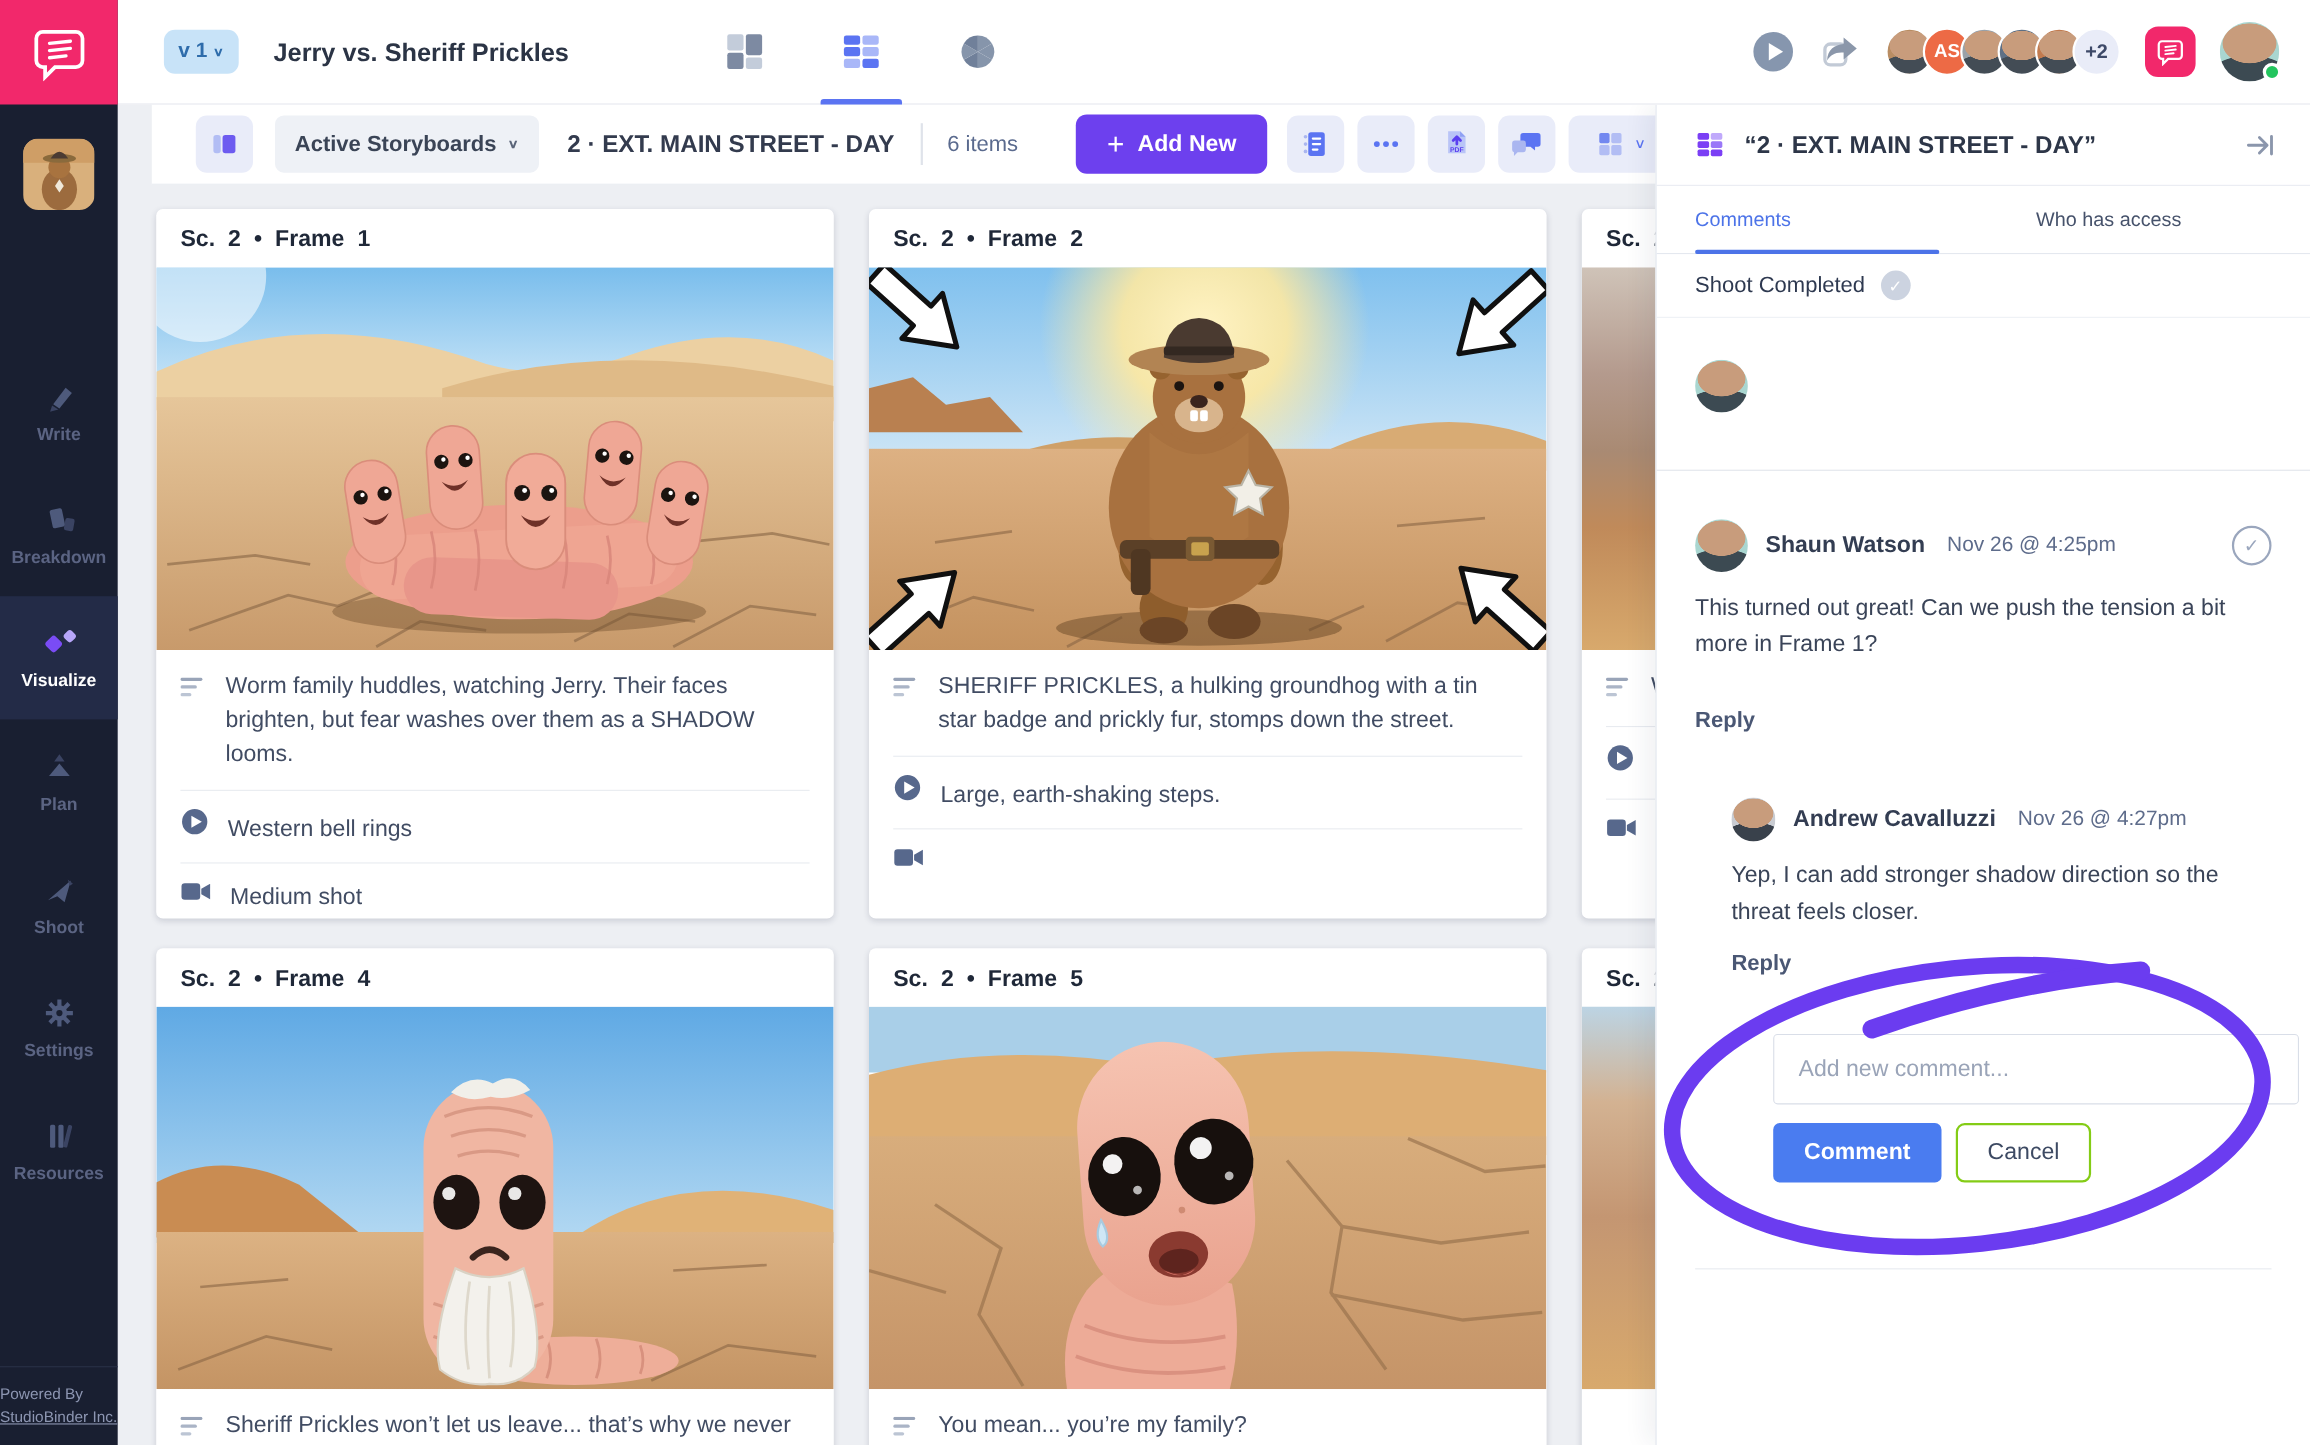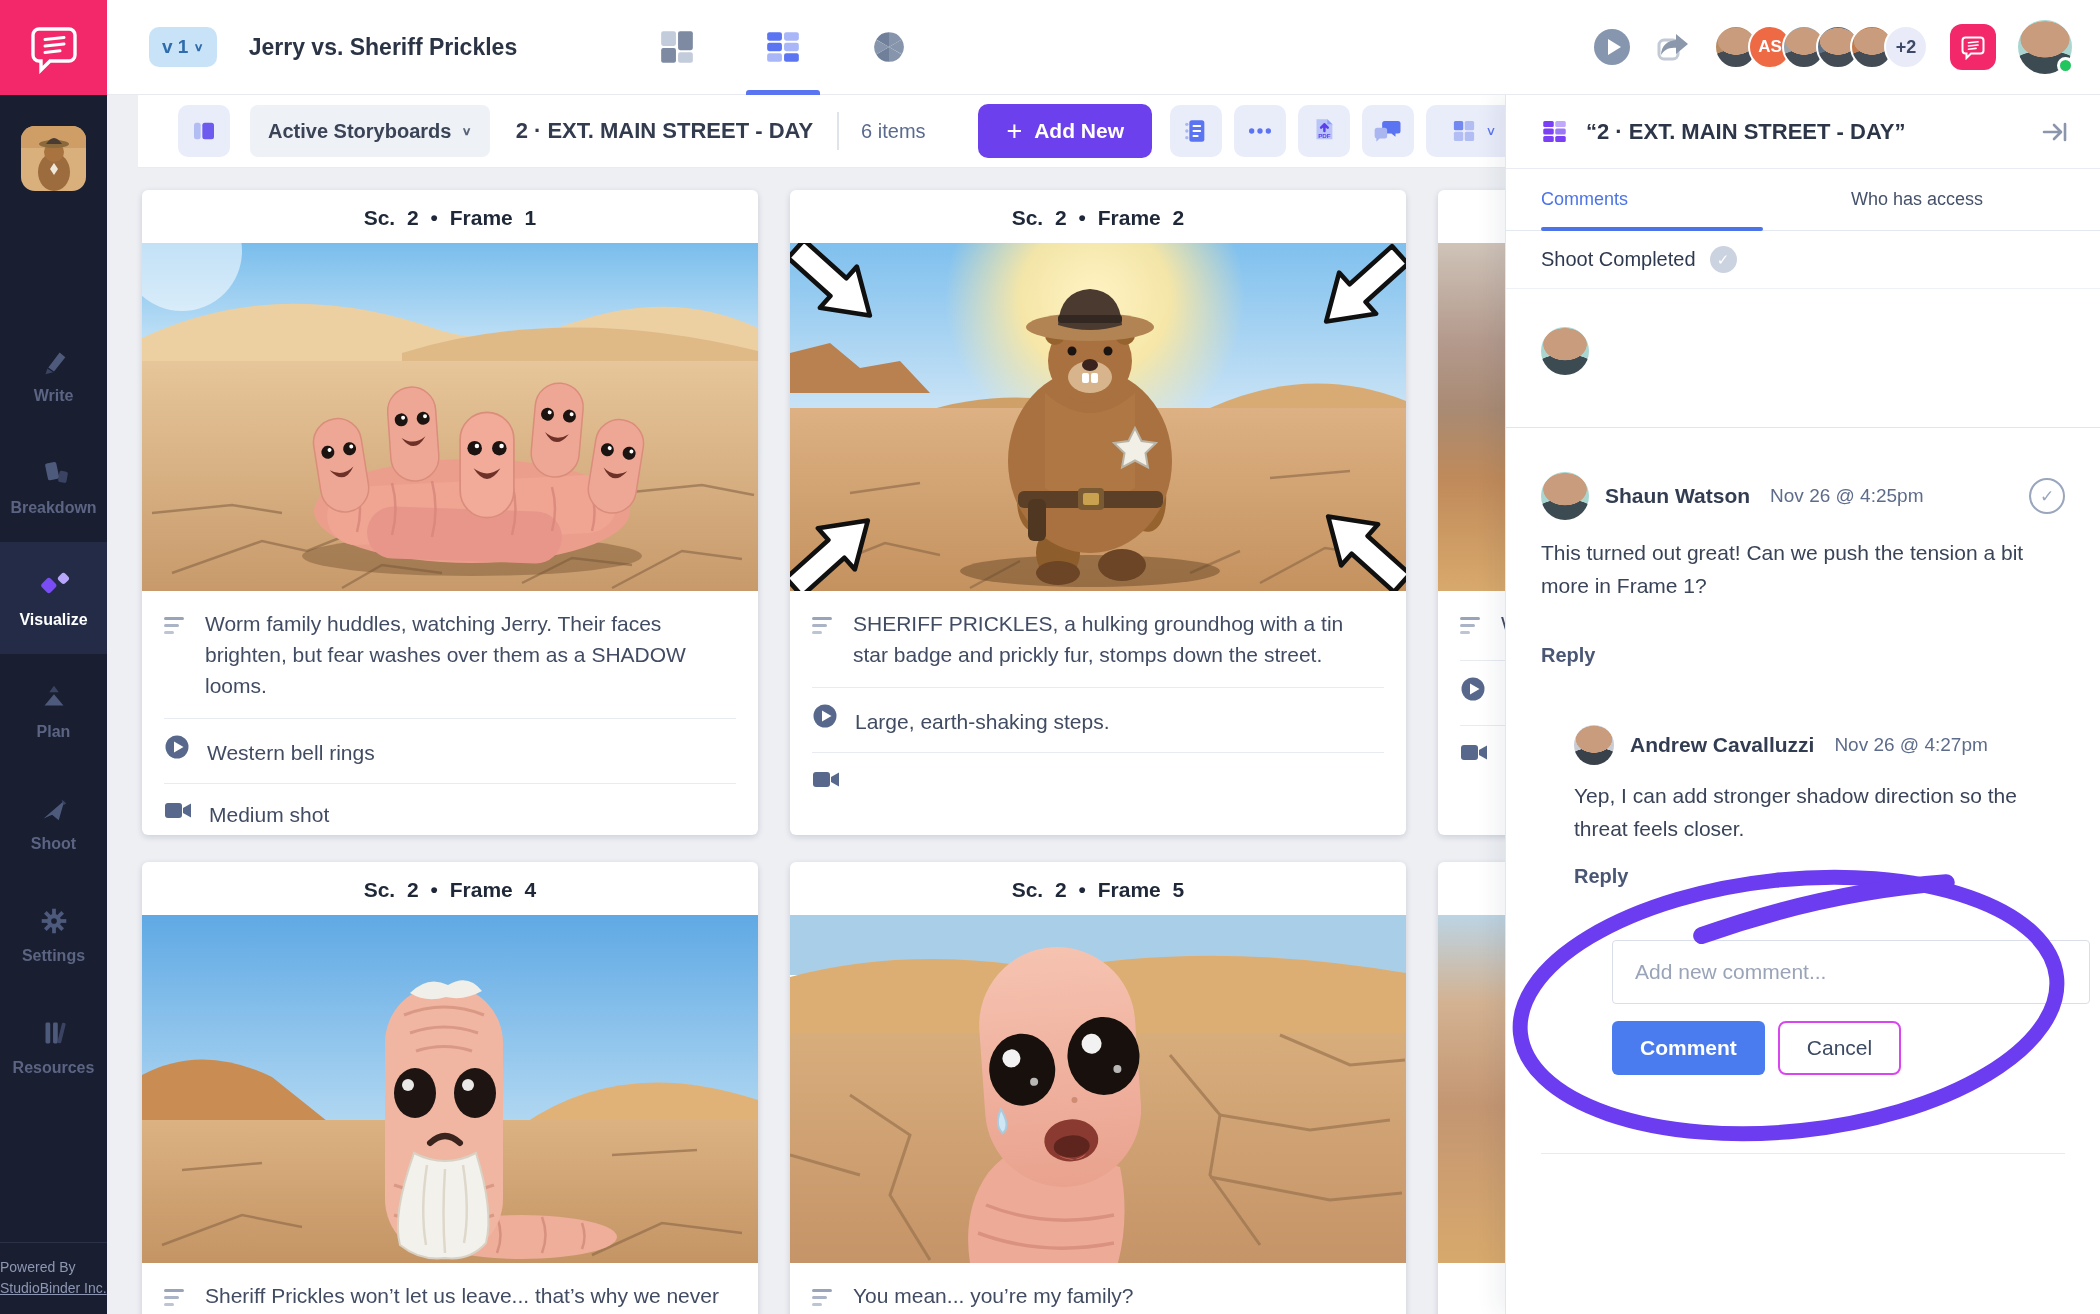--- a/index.html
+++ b/index.html
@@ -55,21 +55,21 @@
   .count { margin-left:22px; font-size:20px; color:#5a6a8e; }
   .addnew { margin-left:auto; height:54px; border-radius:10px; background:#6d40ee; color:#fff; border:none; display:flex; align-items:center; gap:12px; padding:0 28px; font-size:21px; font-weight:700; font-family:inherit; cursor:pointer; }
   .addnew .plus { font-size:27px; font-weight:400; line-height:1; }
   .tgroup { display:flex; align-items:center; gap:12px; margin-left:18px; }
   .sqbtn.wide { width:94px; gap:8px; }
   .sqbtn .chev { color:#5b74f2; font-size:15px; transform:scaleY(.8); }
 
   
   .content { position:absolute; left:107px; top:168px; width:1398px; height:1146px; background:#edeff3; overflow:hidden; z-index:10; }
   .card { position:absolute; width:616px; height:645px; background:#fff; border-radius:6px; box-shadow:0 2px 6px rgba(30,40,70,.16); overflow:hidden; cursor:pointer; }
-  .card-h { padding:16px 22px 13px; font-size:21px; font-weight:700; color:#1f2838; word-spacing:6px;text-align:center; }
+  .card-h { padding:16px 22px 13px; font-size:21px; font-weight:700; color:#1f2838; word-spacing:6px; }
   .card-img { width:616px; height:348px; overflow:hidden; }
   .card-img svg { display:block; }
   .row { display:flex; gap:17px; padding:17px 22px; font-size:21px; color:#414c63; line-height:1.48; align-items:flex-start; }
   .row.center { align-items:flex-end; padding:15px 22px; }
   .row p { flex:1; }
   .row .nw { white-space:nowrap; overflow:hidden; }
   .hr { height:1px; background:#e8ebf0; margin:0 22px; }
   .ic { flex:none; margin-top:4px; }
 
   
@@ -101,21 +101,21 @@
   .c-body { margin-top:17px; font-size:21px; color:#3a4458; line-height:1.55; max-width:492px; }
   .reply { margin-top:42px; font-size:20px; font-weight:700; color:#4a5774; cursor:pointer; display:inline-block; }
   .c-reply { margin-left:33px; margin-top:58px; }
   .c-reply .c-body { margin-top:15px; max-width:500px; }
   .c-reply .reply { margin-top:20px; }
   .newc { margin:52px 0 0 71px; }
   .newc input { width:478px; height:64px; border:1px solid #d9dee8; border-radius:4px; padding:0 22px; font-size:21px; font-family:inherit; color:#3a4458; outline:none; background:#fff; }
   .newc input::placeholder { color:#9aa4b8; }
   .newc-btns { margin-top:17px; display:flex; gap:13px; }
   .btn-comment { background:#4a7cf0; color:#fff; border:none; border-radius:6px; padding:15px 28px; font-size:21px; font-weight:700; font-family:inherit; cursor:pointer; }
-  .btn-cancel { background:#fff; color:#3d4a63; border:2px solid #d946ef; border-radius:8px; padding:13px 27px; font-size:21px; font-family:inherit; cursor:pointer; }
+  .btn-cancel { background:#fff; color:#3d4a63; border:2px solid #84cc16; border-radius:8px; padding:13px 27px; font-size:21px; font-family:inherit; cursor:pointer; }
   .p-div2 { height:1px; background:#e7eaf0; margin-top:78px; }
   .annot { position:absolute; inset:0; pointer-events:none; z-index:90; }
 </style>
 </head>
 <body>
 
 <div class="app">
 
   <aside class="sidebar">
     <div class="logo">

